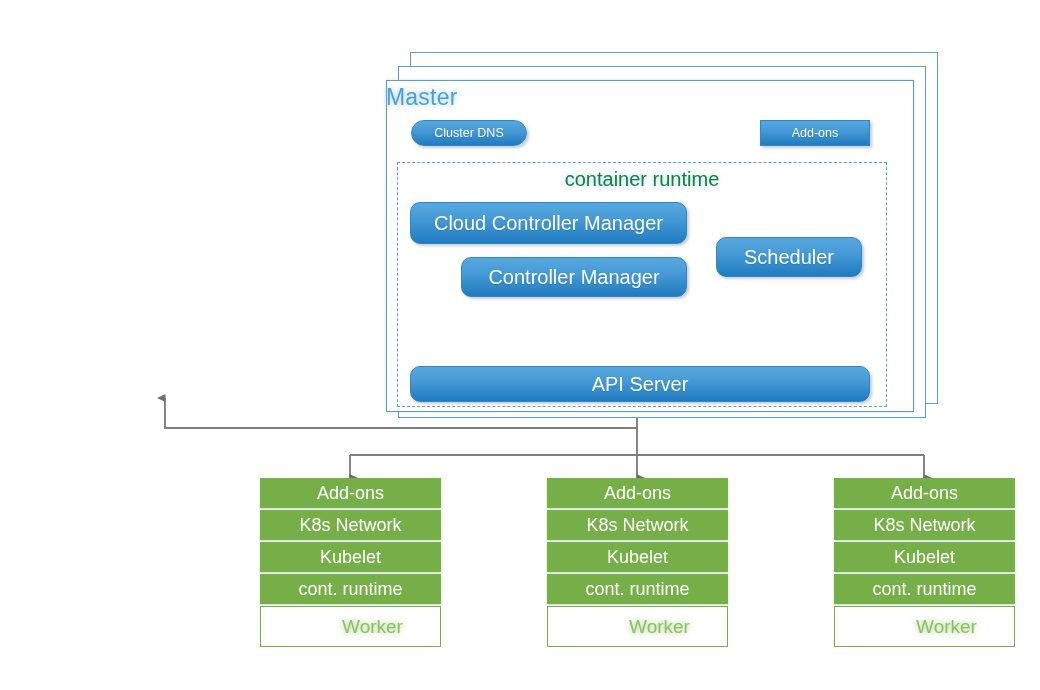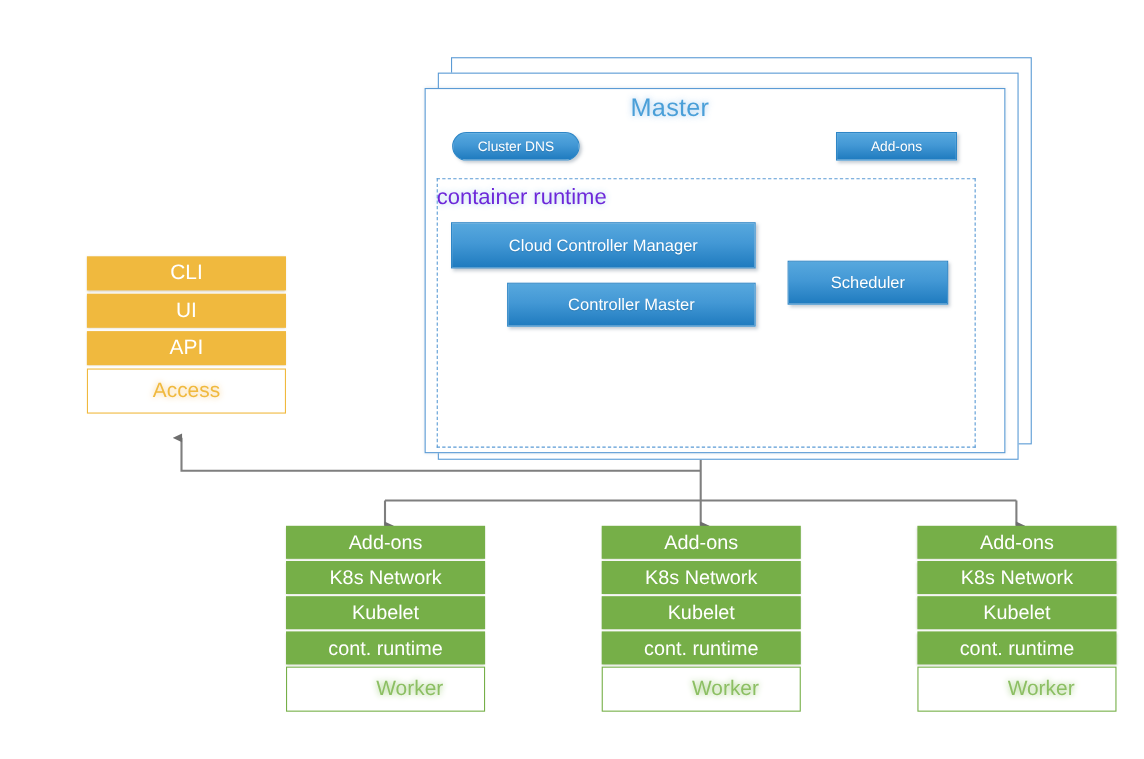--- a/index.html
+++ b/index.html
@@ -24,52 +24,53 @@
     border: 1.6px solid #5B9BD5;
     background: #ffffff;
   }
   .card-back  { left: 410px; top: 52px;  width: 528px; height: 352px; }
   .card-mid   { left: 398px; top: 66px;  width: 528px; height: 352px; }
   .card-front { left: 386px; top: 80px;  width: 528px; height: 332px;
                 box-shadow: 0 0 3px rgba(120,150,180,.30); }
 
   .master-title {
     left: 386px; top: 84px; width: 446px;
-    text-align: center;
+    text-align: left;
     font-size: 23px;
     color: #4A9FD8;
     text-shadow: 0 0 6px rgba(140,190,235,.85);
     letter-spacing: .2px;
   }
 
   
   .dashed-region {
     left: 397px; top: 162px; width: 490px; height: 245px;
     border: 1.6px dashed #5B9BD5;
   }
   .runtime-title {
     left: 397px; top: 168px; width: 490px;
+    text-align: center;
     font-size: 20px;
-    color: #6d28d9;
+    color: #15803d;
     text-shadow: 0 0 6px rgba(160,205,240,.9);
   }
 
   
   .blue-box {
     background: linear-gradient(to bottom, #57A8DE 0%, #4398D5 45%, #1F7BBF 100%);
     border: 1px solid #2E86C6;
     color: #ffffff;
     display: flex;
     align-items: center;
     justify-content: center;
     box-shadow: 2px 2px 3px rgba(90,110,130,.35);
     text-shadow: 0 1px 1px rgba(0,0,0,.12);
   }
   .blue-small { font-size: 12.5px; }
-  .blue-large { font-size: 15px; }
+  .blue-large { font-size: 20px; border-radius: 10px; }
 
   .box-cluster-dns { left: 411px; top: 120px; width: 116px; height: 26px; border-radius: 13px; }
   .box-addons-m    { left: 760px; top: 120px; width: 110px; height: 26px; }
   .box-ccm         { left: 410px; top: 202px; width: 277px; height: 42px; }
   .box-cm          { left: 461px; top: 257px; width: 226px; height: 40px; }
   .box-etcd        { left: 525px; top: 303px; width: 230px; height: 40px; }
   .box-scheduler   { left: 716px; top: 237px; width: 146px; height: 40px; }
   .box-apiserver   { left: 410px; top: 366px; width: 460px; height: 36px; }
 
   
@@ -163,42 +164,37 @@
       <line x1="637" y1="402" x2="637" y2="478" marker-end="url(#arrowDown)"></line>
 
       <path d="M637,428 L165,428 L165,398" marker-end="url(#arrowUp)"></path>
 
       <path d="M350,455 L924,455"></path>
       <line x1="350" y1="455" x2="350" y2="478" marker-end="url(#arrowDown)"></line>
       <line x1="924" y1="455" x2="924" y2="478" marker-end="url(#arrowDown)"></line>
     </g>
   </svg>
 
-  <div class="abs access-wrap">
-    <div class="access-row">CLI</div>
-    <div class="access-row">UI</div>
-    <div class="access-row">API</div>
-    <div class="access-foot">Access</div>
-  </div>
 
   <div class="abs card card-back"></div>
   <div class="abs card card-mid"></div>
   <div class="abs card card-front"></div>
 
   <div class="abs master-title">Master</div>
 
   <div class="abs blue-box blue-small box-cluster-dns">Cluster DNS</div>
   <div class="abs blue-box blue-small box-addons-m">Add-ons</div>
 
   <div class="abs dashed-region"></div>
   <div class="abs runtime-title">container runtime</div>
 
   <div class="abs blue-box blue-large box-ccm">Cloud Controller Manager</div>
-  <div class="abs blue-box blue-large box-cm">Controller Master</div>
+  <div class="abs blue-box blue-large box-cm">Controller Manager</div>
   <div class="abs blue-box blue-large box-scheduler">Scheduler</div>
+  <div class="abs blue-box blue-large box-apiserver">API Server</div>
 
   <div class="abs worker-wrap worker-1">
     <div class="worker-row">Add-ons</div>
     <div class="worker-row">K8s Network</div>
     <div class="worker-row">Kubelet</div>
     <div class="worker-row">cont. runtime</div>
     <div class="worker-foot">Worker</div>
   </div>
 
   <div class="abs worker-wrap worker-2">

